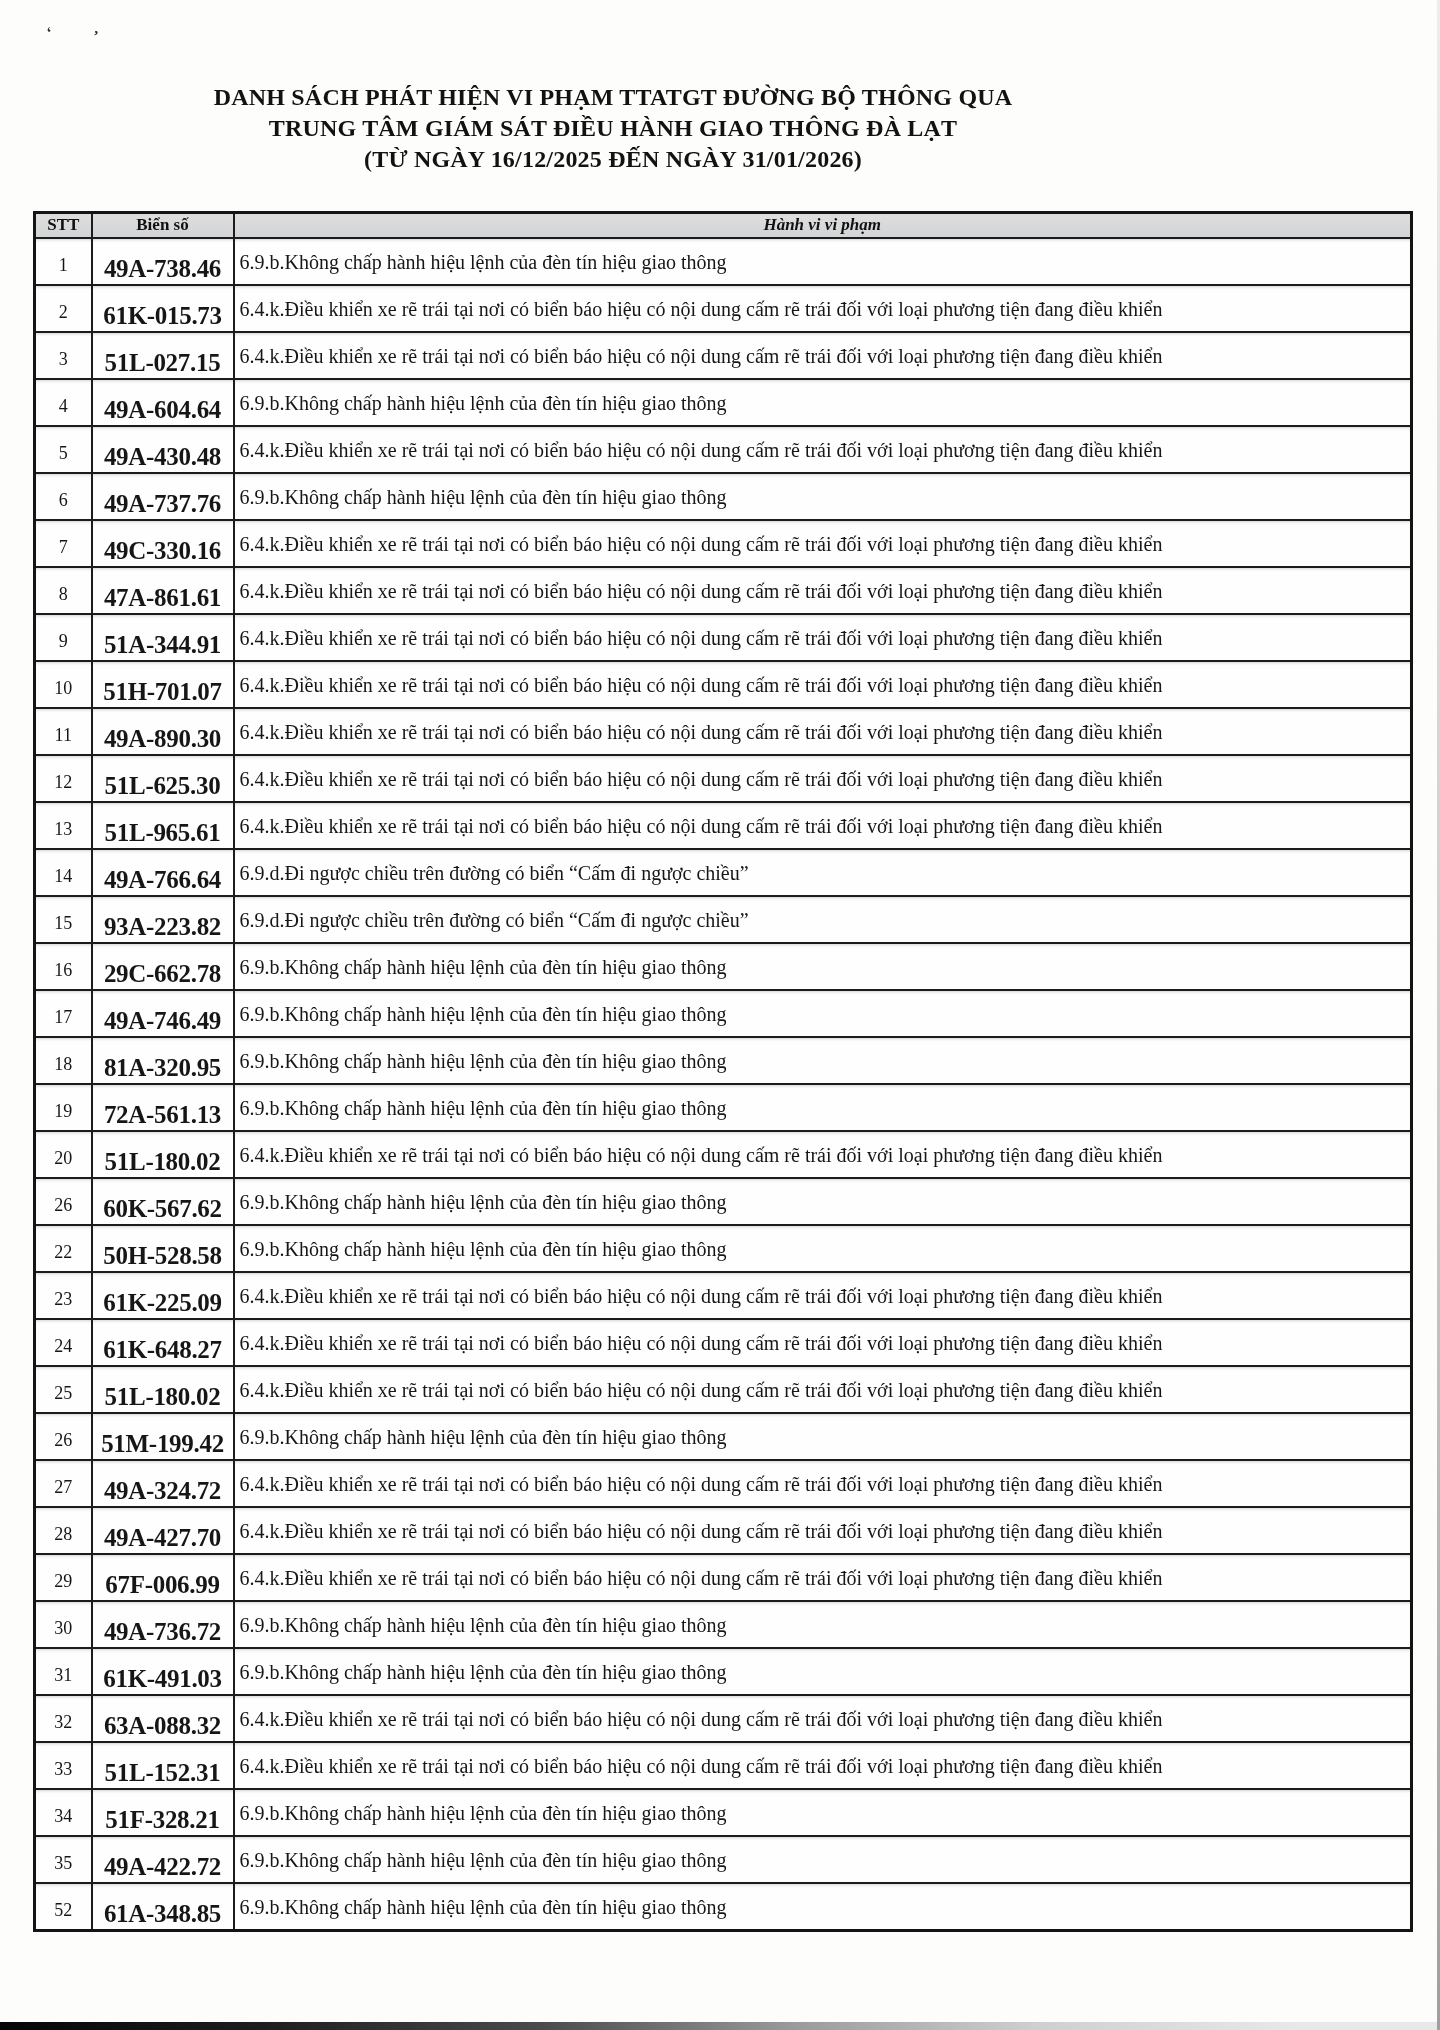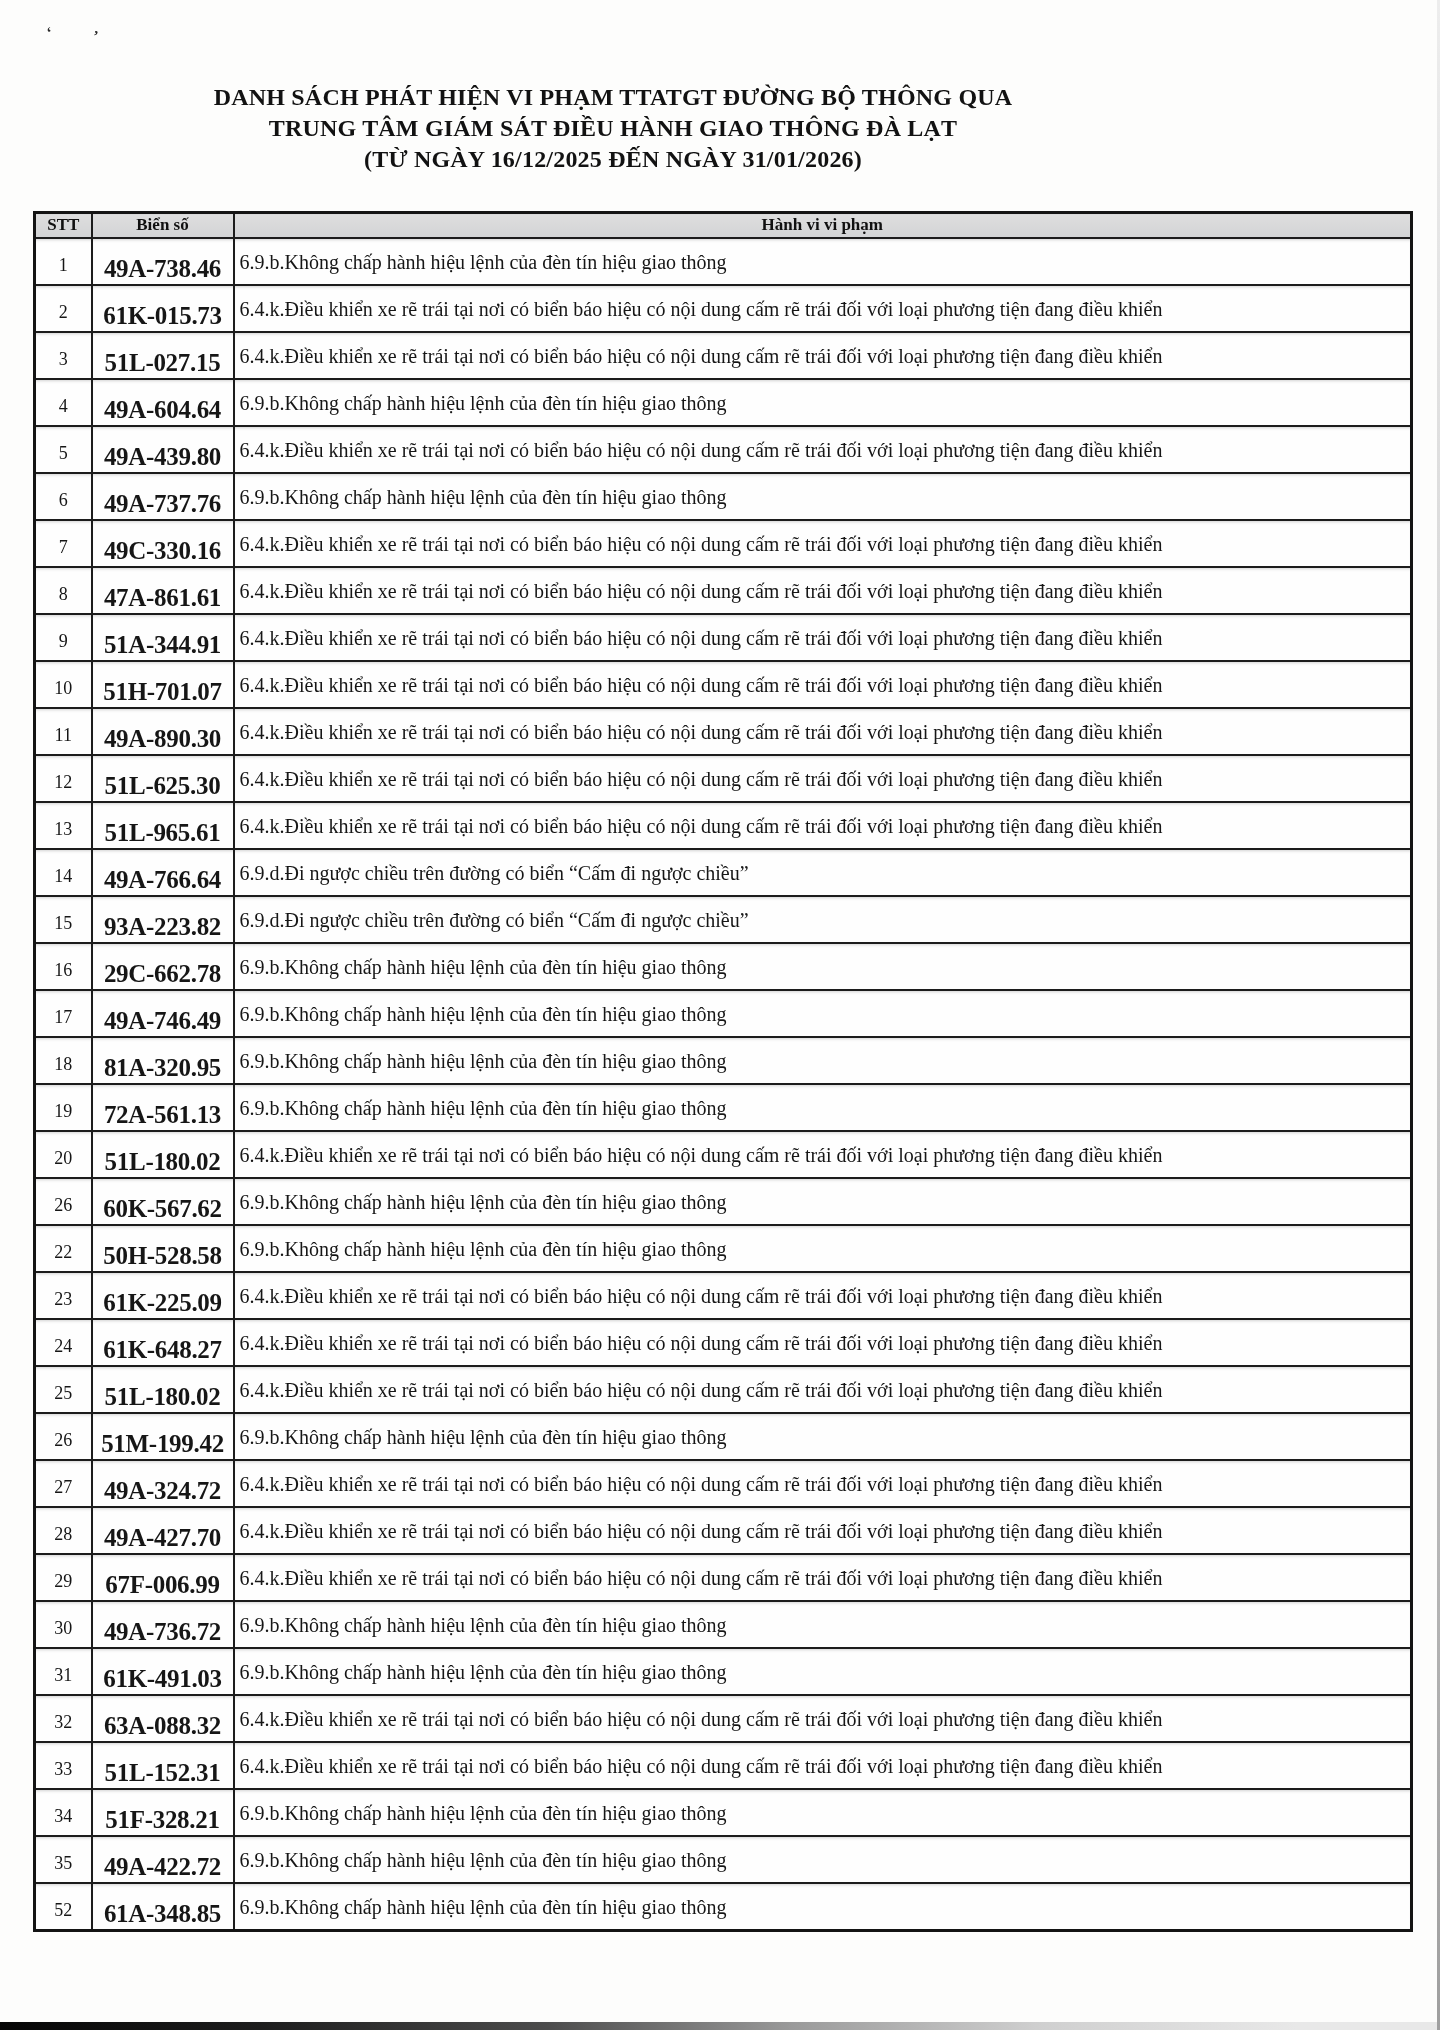--- a/index.html
+++ b/index.html
@@ -55,21 +55,21 @@
   }
   table.violations th {
     height: 24px;
     background: linear-gradient(#dedede, #d2d3d5);
     font-size: 17px;
     font-weight: bold;
     text-align: center;
     color: #101010;
     padding: 1px 0 2px 0;
   }
-  th.h-violation { padding-right: 290px; }
+  th.h-violation { padding-right: 290px; font-style: italic; }
   table.violations td {
     height: 47px;
     background: #fefefe;
     box-shadow: inset 0 3px 3px -2px rgba(130,130,130,0.35);
   }
   td.stt {
     text-align: center;
     font-size: 18px;
     padding-top: 8px;
   }
@@ -149,21 +149,21 @@
         <td class="plate">51L-027.15</td>
         <td class="violation">6.4.k.Điều khiển xe rẽ trái tại nơi có biển báo hiệu có nội dung cấm rẽ trái đối với loại phương tiện đang điều khiển</td>
       </tr>
         <tr style="">
         <td class="stt">4</td>
         <td class="plate">49A-604.64</td>
         <td class="violation">6.9.b.Không chấp hành hiệu lệnh của đèn tín hiệu giao thông</td>
       </tr>
         <tr style="">
         <td class="stt">5</td>
-        <td class="plate">49A-439.80</td>
+        <td class="plate">49A-430.48</td>
         <td class="violation">6.4.k.Điều khiển xe rẽ trái tại nơi có biển báo hiệu có nội dung cấm rẽ trái đối với loại phương tiện đang điều khiển</td>
       </tr>
         <tr style="">
         <td class="stt">6</td>
         <td class="plate">49A-737.76</td>
         <td class="violation">6.9.b.Không chấp hành hiệu lệnh của đèn tín hiệu giao thông</td>
       </tr>
         <tr style="">
         <td class="stt">7</td>
         <td class="plate">49C-330.16</td>

